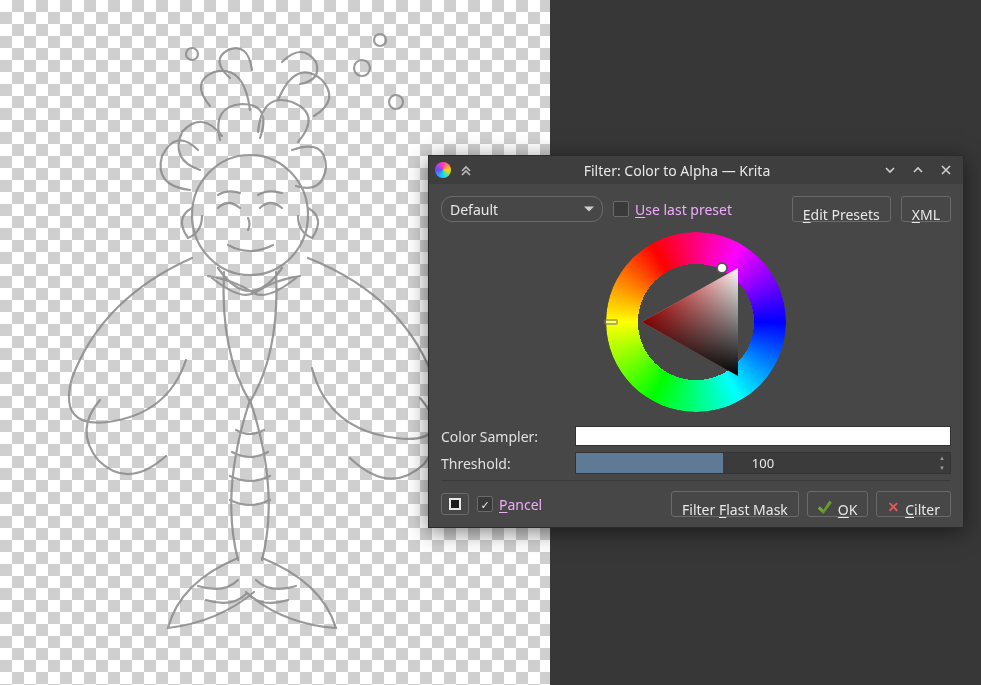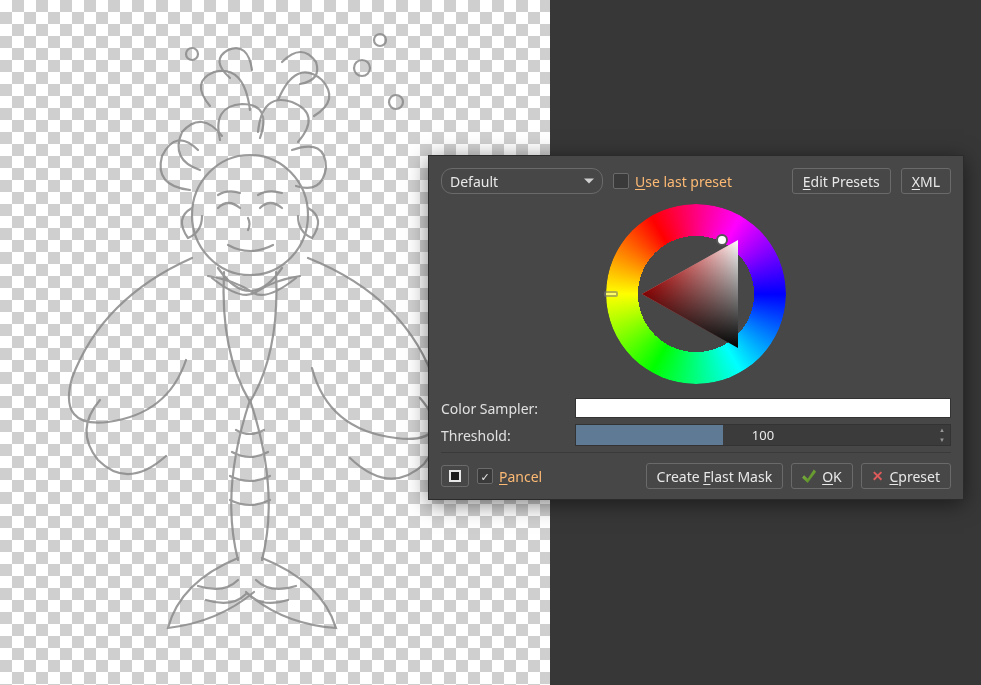--- a/index.html
+++ b/index.html
@@ -99,41 +99,41 @@
   }
   .combo::after {
     content: "";
     position: absolute; right: 8px; top: 50%;
     width: 0; height: 0;
     border-left: 5px solid transparent;
     border-right: 5px solid transparent;
     border-top: 5px solid #cfcfcf;
     transform: translateY(-50%);
   }
-  .chk-row { display:flex; align-items:center; gap:6px; color:#fdba74; cursor:pointer;}
+  .chk-row { display:flex; align-items:center; gap:6px; color:#f0abfc; cursor:pointer;}
   .chk {
     width: 16px; height: 16px;
     background: #3a3a3a;
     border: 1px solid #6a6a6a;
     border-radius: 2px;
     display:inline-flex; align-items:center; justify-content:center;
     font-size:11px; color:#e8e8e8;
   }
   .chk.checked::after { content:"✓"; }
   .u { text-decoration: underline; text-underline-offset: 2px;}
 
   .btn {
     height: 26px;
-    padding: 0 10px;
+    padding: 8px 10px;
     background: #474747;
     border: 1px solid #6a6a6a;
     border-radius: 3px;
     color: #e8e8e8;
     display: inline-flex;
-    align-items: center;
+    align-items: flex-start;
     gap: 6px;
     cursor: pointer;
     white-space: nowrap;
   }
   .spacer { flex: 1; }
 
   .color-wheel-wrap {
     display: flex; justify-content: center;
     margin: 4px 0 14px 0;
   }
@@ -298,20 +298,45 @@
 
       <path d="M236 430 q14 8 28 0"></path>
       <path d="M232 452 q18 10 36 0"></path>
       <path d="M230 476 q20 10 40 0"></path>
       <path d="M230 500 q20 10 40 0"></path>
     </g>
   </svg>
 </div>
 
 <div class="dialog">
+  <div class="titlebar">
+    <div class="app-icon"></div>
+    <div class="roll-icon">
+      <svg width="12" height="12" viewBox="0 0 12 12">
+          <path d="M2 7 L6 3 L10 7" fill="none" stroke="#bdbdbd" stroke-width="1.6"></path>
+          <path d="M2 11 L6 7 L10 11" fill="none" stroke="#bdbdbd" stroke-width="1.6"></path>
+        </svg>
+    </div>
+    <div class="title">Filter: Color to Alpha — Krita</div>
+    <div class="tb-btn">
+      <svg width="10" height="10" viewBox="0 0 10 10">
+          <path d="M1 3 L5 7 L9 3" fill="none" stroke="#cfcfcf" stroke-width="1.6"></path>
+        </svg>
+    </div>
+    <div class="tb-btn">
+      <svg width="10" height="10" viewBox="0 0 10 10">
+          <path d="M1 7 L5 3 L9 7" fill="none" stroke="#cfcfcf" stroke-width="1.6"></path>
+        </svg>
+    </div>
+    <div class="tb-btn">
+      <svg width="10" height="10" viewBox="0 0 10 10">
+          <path d="M1 1 L9 9 M9 1 L1 9" stroke="#cfcfcf" stroke-width="1.6"></path>
+        </svg>
+    </div>
+  </div>
 
   <div class="dlg-body">
     <div class="top-row">
       <div class="combo">
         <span>Default</span>
       </div>
       <div class="chk-row">
         <span class="chk"></span>
         <span><span class="u">U</span><span>se last preset</span></span>
       </div>
@@ -366,25 +391,25 @@
     <div class="footer">
       <div class="region-btn">
         <span class="sq"></span>
       </div>
       <div class="chk-row">
         <span class="chk checked"></span>
         <span><span class="u">P</span><span>ancel</span></span>
       </div>
       <div class="spacer"></div>
       <div class="btn">
-        <span><span>Create </span><span class="u">F</span><span>last Mask</span></span>
+        <span><span>Filter </span><span class="u">F</span><span>last Mask</span></span>
       </div>
       <div class="btn">
         <span class="ic ic-ok"></span>
         <span><span class="u">O</span><span>K</span></span>
       </div>
       <div class="btn">
         <span class="ic-cancel">✕</span>
-        <span><span class="u">C</span><span>preset</span></span>
+        <span><span class="u">C</span><span>ilter</span></span>
       </div>
     </div>
   </div>
 </div>
 
 </body></html>

